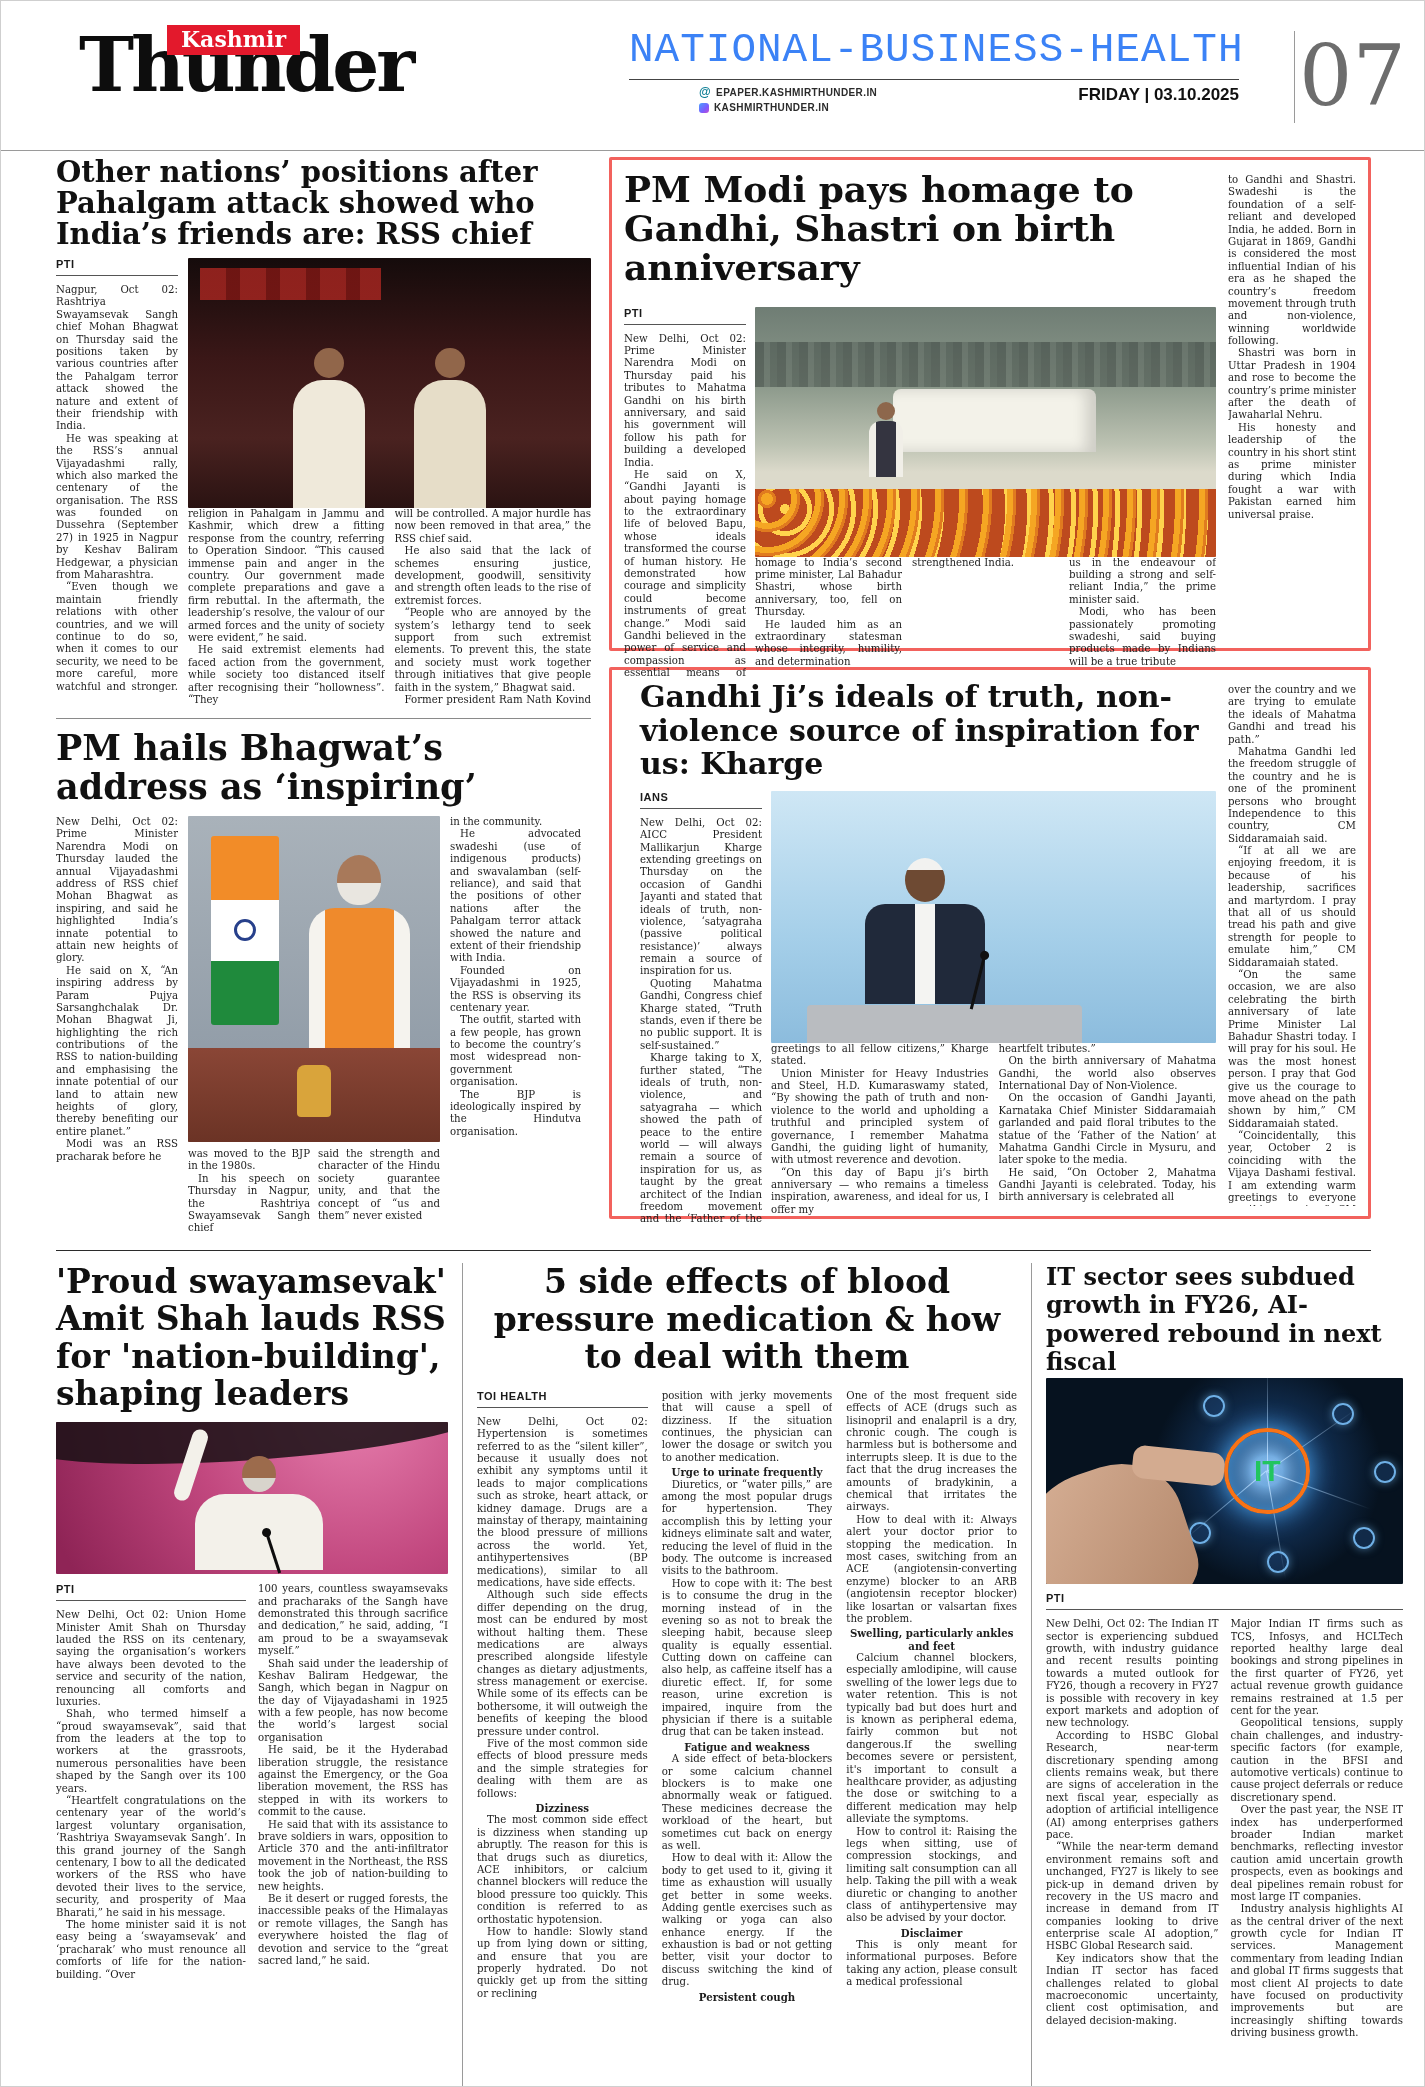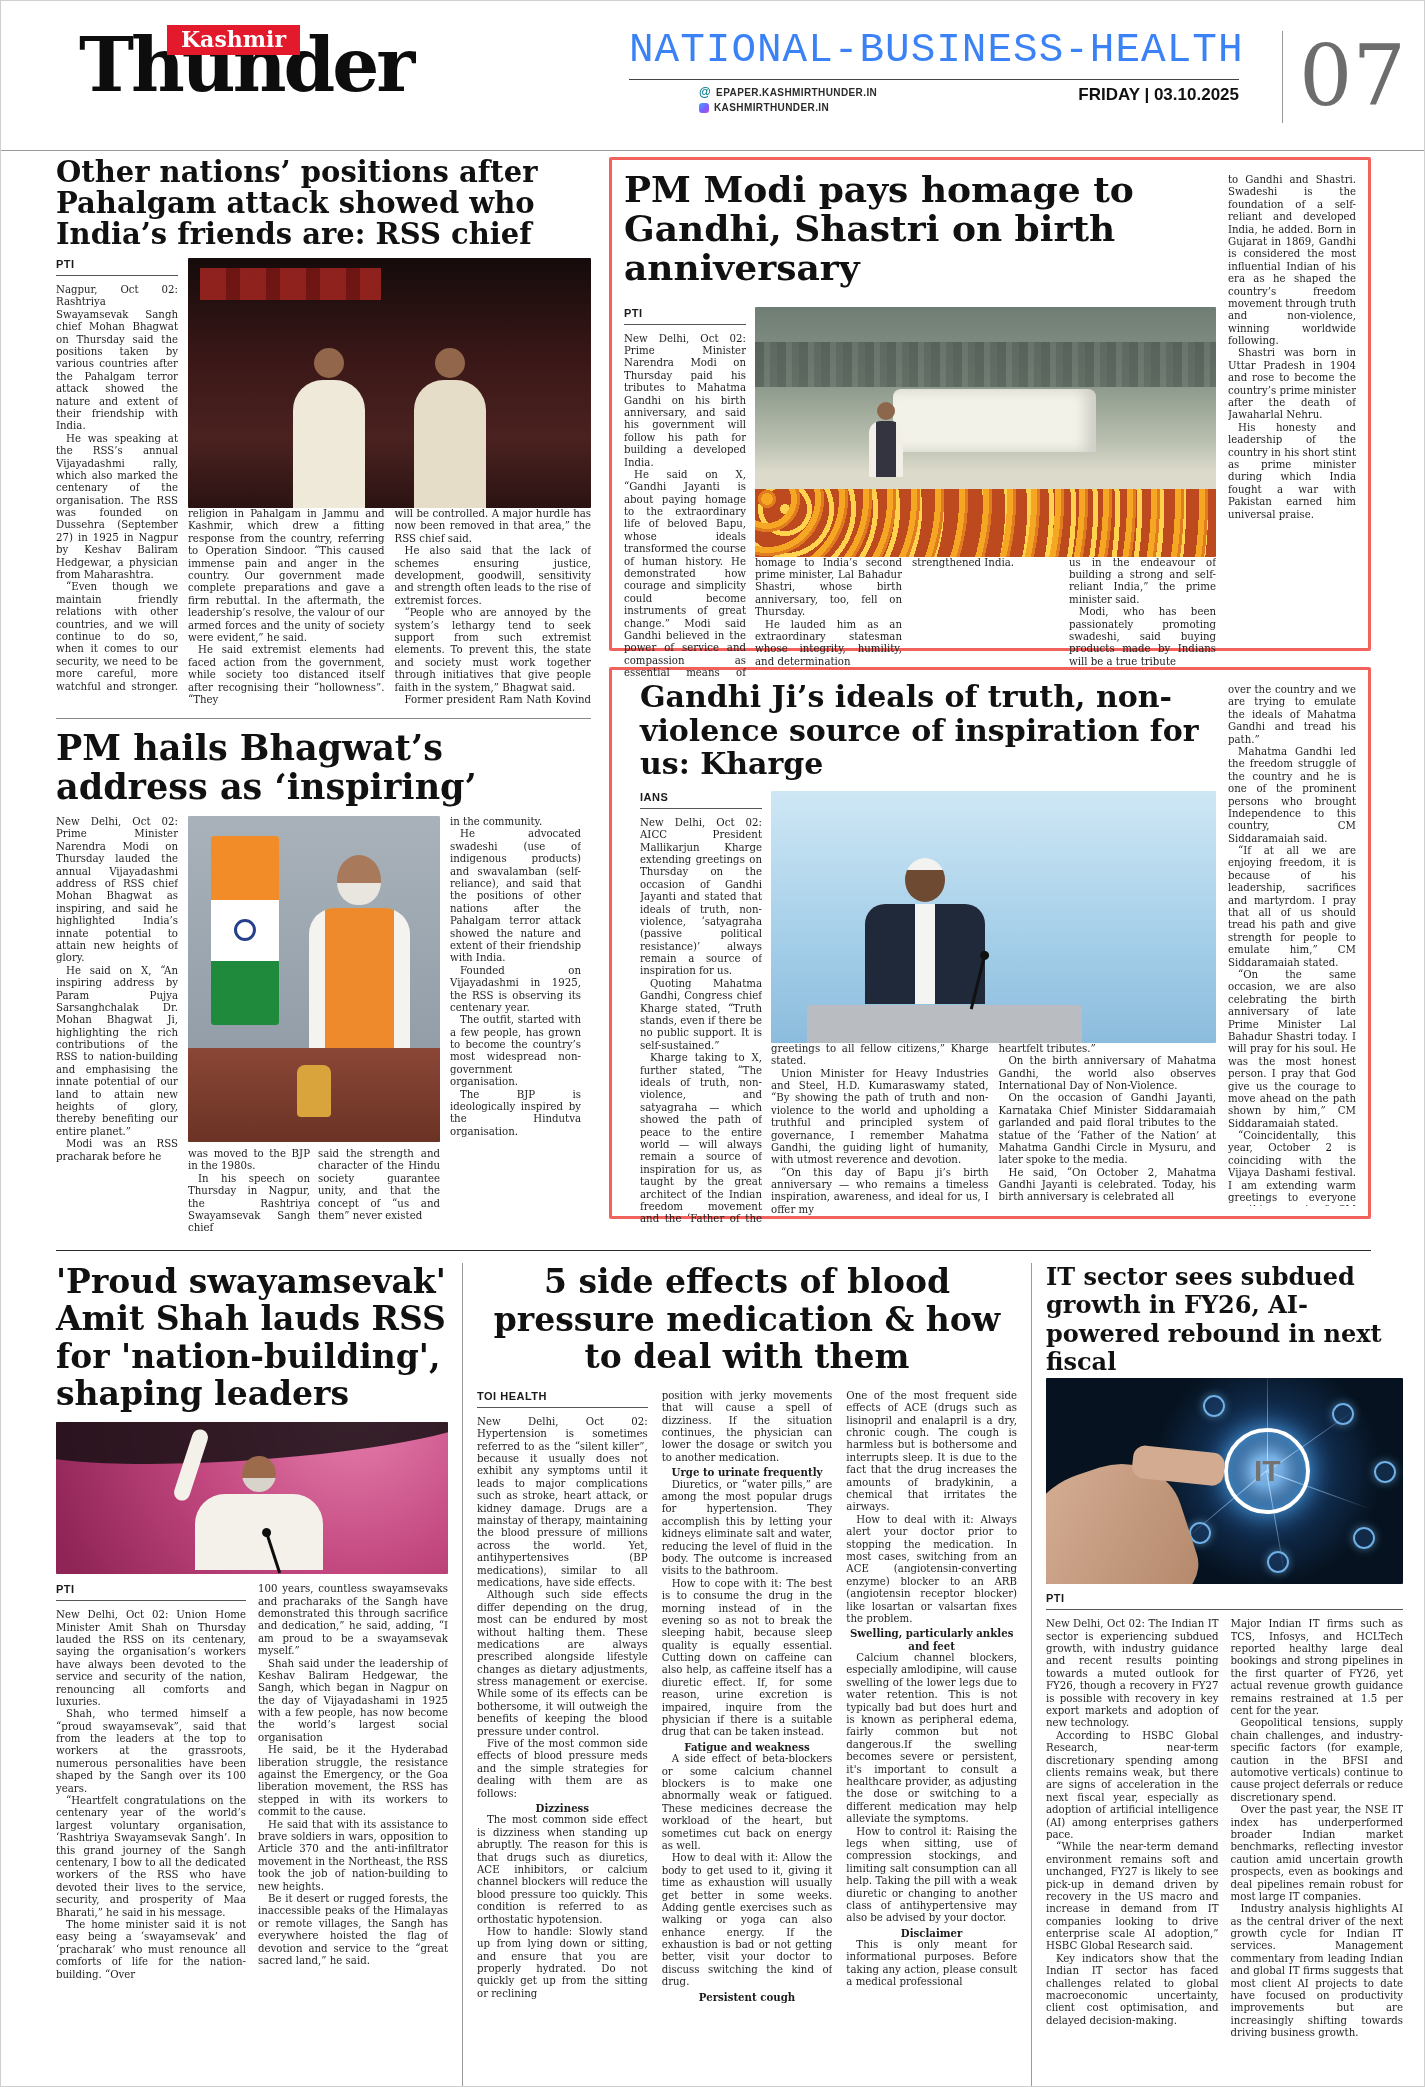--- a/index.html
+++ b/index.html
@@ -18,21 +18,21 @@
   .section-title { font-family:Liberation Mono, monospace; font-size:41px; color:#3b82f6; letter-spacing:1px;
                    text-align:center; white-space:nowrap; border-bottom:1px solid #444; padding-bottom:6px; }
   .mast-sub { display:flex; justify-content:space-between; margin-top:5px; align-items:flex-start; }
   .links { padding-left:70px; }
   .linkrow { display:flex; align-items:center; gap:5px; font-family:"Liberation Sans",sans-serif;
              font-size:10px; font-weight:700; color:#2b2b2b; letter-spacing:.4px; line-height:15px; }
   .at-icon { color:#0e7f95; font-weight:800; font-size:12px; }
   .sq-icon { display:inline-block; width:10px; height:10px; border-radius:3px;
              background:linear-gradient(135deg,#4aa0ff,#7b5cff 60%,#c44bd1); }
   .dateline { font-family:"Liberation Sans",sans-serif; font-weight:800; font-size:17px; color:#111; }
-  .pageno-wrap { position:absolute; right:18px; top:30px; border-left:1px solid #9a9a9a; padding-left:16px; height:92px;
+  .pageno-wrap { position:absolute; right:18px; top:30px; border-left:1px solid #9a9a9a; padding-left:4px; height:92px;
                  display:flex; align-items:center; }
   .pageno { font-family:"DejaVu Serif",serif; font-size:84px; color:#6d6d6d; line-height:.95; }
 
   
   .hl { font-family:"DejaVu Serif",serif; font-weight:800; color:#111; }
   .byline { font-family:"Liberation Sans",sans-serif; font-weight:800; font-size:11px; color:#1a1a1a;
             border-bottom:1px solid #555; padding-bottom:5px; margin-bottom:8px; letter-spacing:.5px; }
   .bcol { font-size:10.2px; line-height:1.215; text-align:justify; color:#1d1d1d; overflow:hidden; }
   .bcol p { margin:0; }
   .bcol p + p { text-indent:10px; }
@@ -148,23 +148,23 @@
   .shah-fig .body { width:128px; height:76px; margin:2px auto 0; border-radius:30px 30px 0 0; background:#f3f1ea; }
   .shah-arm { position:absolute; left:-6px; top:-28px; width:16px; height:74px; border-radius:8px;
               background:#f3f1ea; transform:rotate(18deg); }
   .shah-mic { position:absolute; bottom:0; left:55%; width:3px; height:40px; background:#0d0d0d; transform:rotate(-18deg); }
   .shah-mic::after { content:""; position:absolute; top:-7px; left:-3px; width:9px; height:9px; border-radius:50%; background:#0d0d0d; }
 
   .ph-it { height:206px; background:#06121f; margin-bottom:8px; }
   .it-glow { position:absolute; inset:0;
              background:radial-gradient(circle at 62% 45%,rgba(130,195,255,.85) 0 6%,rgba(45,115,205,.35) 18%,rgba(0,0,0,0) 46%); }
   .it-ring { position:absolute; left:62%; top:45%; transform:translate(-50%,-50%); width:86px; height:86px;
-             border:4px solid #ffffff; border-radius:50%; box-shadow:0 0 26px #4fa8f0, inset 0 0 18px #4fa8f0;
+             border:4px solid #f97316; border-radius:50%; box-shadow:0 0 26px #4fa8f0, inset 0 0 18px #4fa8f0;
              display:flex; align-items:center; justify-content:center;
-             font-family:"Liberation Sans",sans-serif; font-weight:800; font-size:30px; color:#737373;
+             font-family:"Liberation Sans",sans-serif; font-weight:800; font-size:30px; color:#22c55e;
              text-shadow:0 0 10px #9fd1ff; }
   .it-node { position:absolute; width:22px; height:22px; border:2px solid #6fb0e6; border-radius:50%;
              background:rgba(40,90,150,.35); box-shadow:0 0 8px rgba(111,176,230,.6); }
   .it-spoke { position:absolute; left:62%; top:45%; width:110px; height:1px; background:linear-gradient(90deg,#bfe0ff,rgba(0,0,0,0)); transform-origin:0 0; }
   .hand { position:absolute; left:-6%; bottom:-16%; width:46%; height:72%; background:linear-gradient(135deg,#d8b197,#b3876a);
           border-radius:46% 40% 24% 44%; transform:rotate(-18deg); }
   .finger { position:absolute; right:-34%; top:4%; width:56%; height:22%; background:#d3ab90; border-radius:12px;
             transform:rotate(24deg); }
 </style>
 </head>

